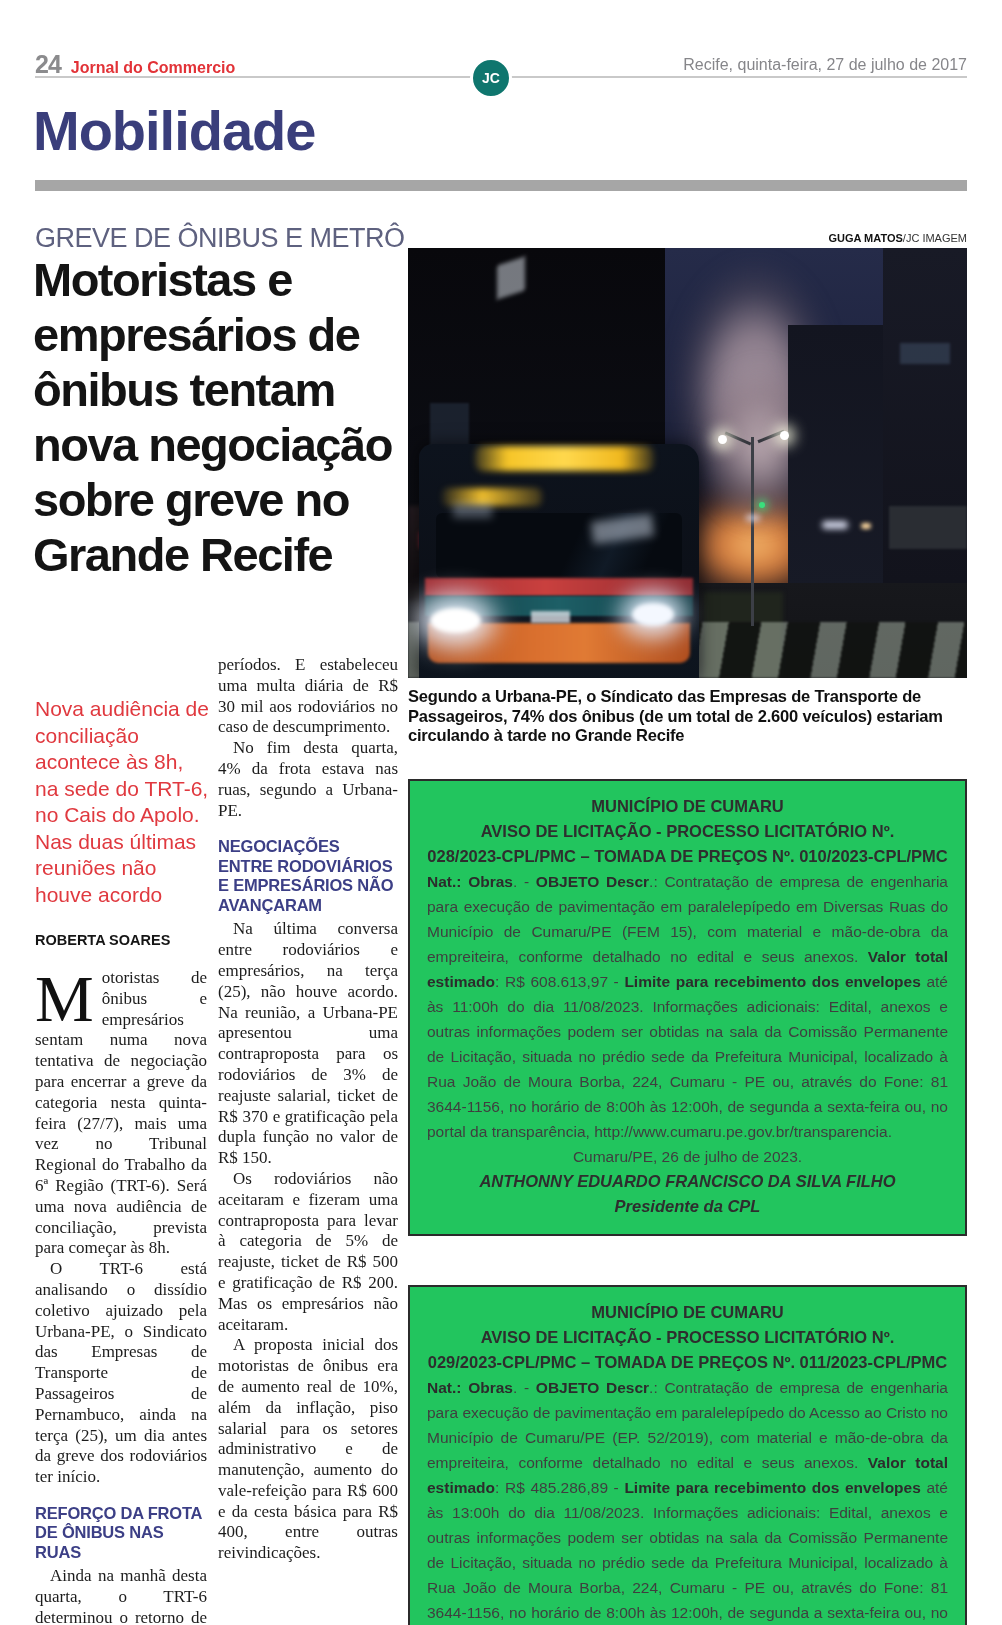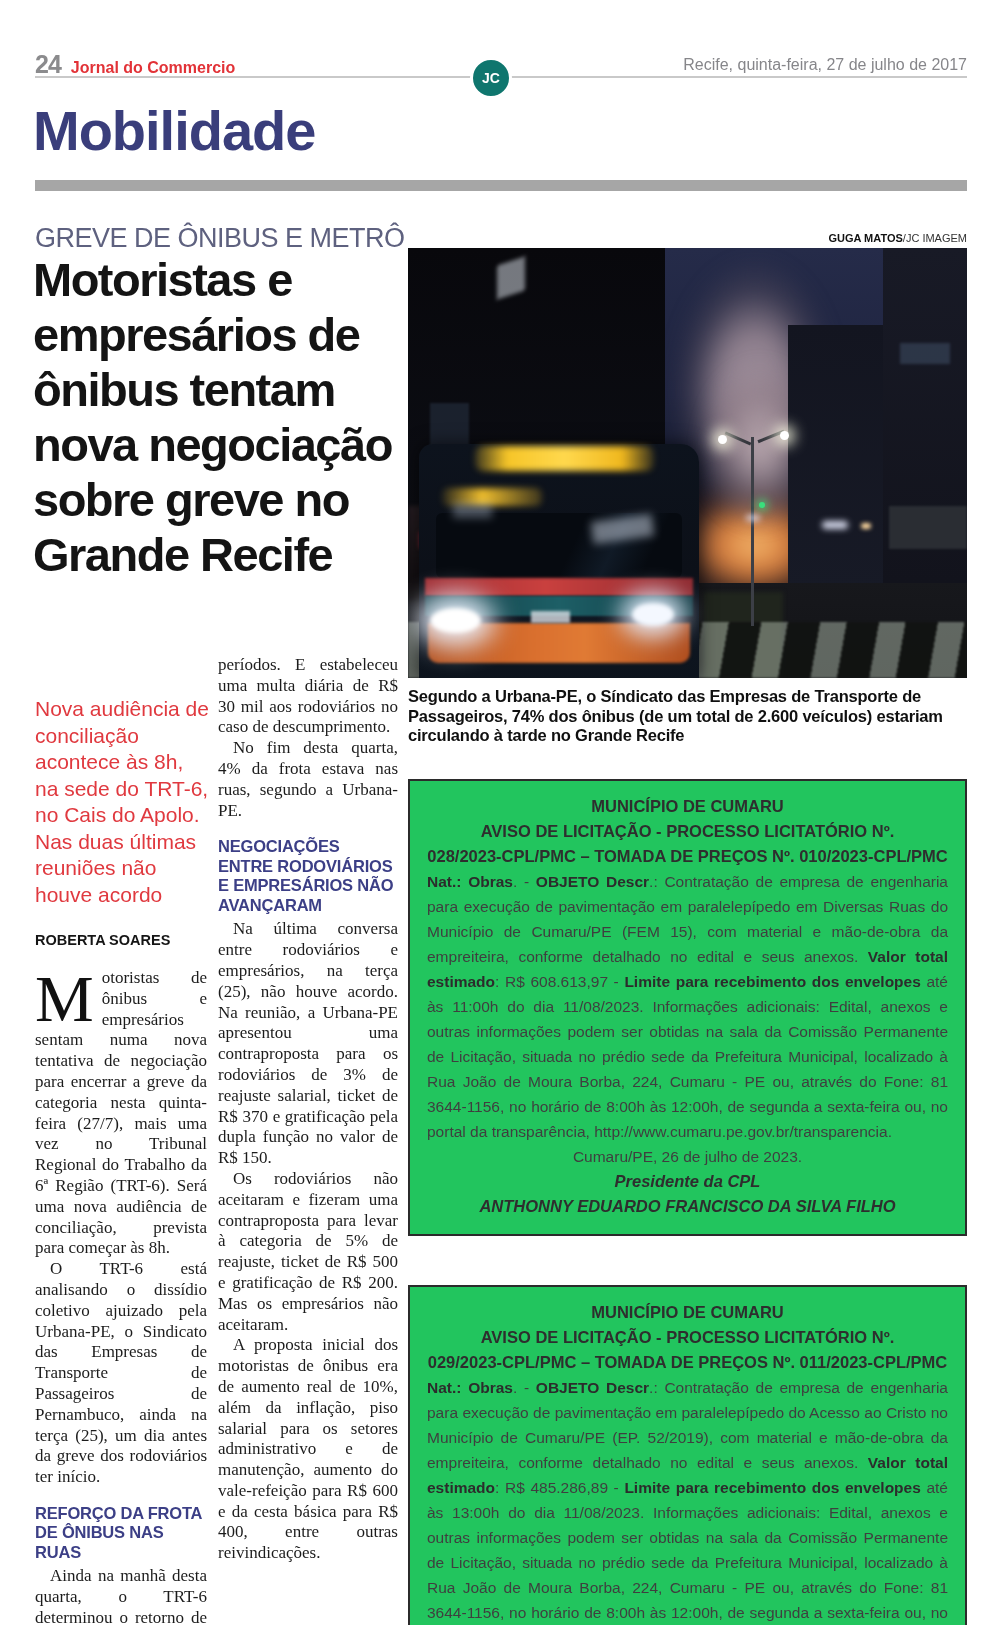--- a/index.html
+++ b/index.html
@@ -210,22 +210,22 @@
     </div>
 
     <div class="caption">Segundo a Urbana-PE, o Síndicato das Empresas de Transporte de Passageiros, 74% dos ônibus (de um total de 2.600 veículos) estariam circulando à tarde no Grande Recife</div>
 
     <div class="notice notice1">
       <div class="n-h">MUNICÍPIO DE CUMARU</div>
       <div class="n-h">AVISO DE LICITAÇÃO - PROCESSO LICITATÓRIO Nº.</div>
       <div class="n-h">028/2023-CPL/PMC – TOMADA DE PREÇOS Nº. 010/2023-CPL/PMC</div>
       <div class="n-body"><b>Nat.: Obras</b><span>. - </span><b>OBJETO Descr</b><span>.: Contratação de empresa de engenharia para execução de pavimentação em paralelepípedo em Diversas Ruas do Município de Cumaru/PE (FEM 15), com material e mão-de-obra da empreiteira, conforme detalhado no edital e seus anexos. </span><b>Valor total estimado</b><span>: R$ 608.613,97 - </span><b>Limite para recebimento dos envelopes</b><span> até às 11:00h do dia 11/08/2023. Informações adicionais: Edital, anexos e outras informações podem ser obtidas na sala da Comissão Permanente de Licitação, situada no prédio sede da Prefeitura Municipal, localizado à Rua João de Moura Borba, 224, Cumaru - PE ou, através do Fone: 81 3644-1156, no horário de 8:00h às 12:00h, de segunda a sexta-feira ou, no portal da transparência, http://www.cumaru.pe.gov.br/transparencia.</span></div>
       <div class="n-center">Cumaru/PE, 26 de julho de 2023.</div>
+      <div class="n-sign">ANTHONNY EDUARDO FRANCISCO DA SILVA FILHO</div>
       <div class="n-sign">Presidente da CPL</div>
-      <div class="n-sign">ANTHONNY EDUARDO FRANCISCO DA SILVA FILHO</div>
     </div>
 
     <div class="notice notice2">
       <div class="n-h">MUNICÍPIO DE CUMARU</div>
       <div class="n-h">AVISO DE LICITAÇÃO - PROCESSO LICITATÓRIO Nº.</div>
       <div class="n-h">029/2023-CPL/PMC – TOMADA DE PREÇOS Nº. 011/2023-CPL/PMC</div>
       <div class="n-body"><b>Nat.: Obras</b><span>. - </span><b>OBJETO Descr</b><span>.: Contratação de empresa de engenharia para execução de pavimentação em paralelepípedo do Acesso ao Cristo no Município de Cumaru/PE (EP. 52/2019), com material e mão-de-obra da empreiteira, conforme detalhado no edital e seus anexos. </span><b>Valor total estimado</b><span>: R$ 485.286,89 - </span><b>Limite para recebimento dos envelopes</b><span> até às 13:00h do dia 11/08/2023. Informações adicionais: Edital, anexos e outras informações podem ser obtidas na sala da Comissão Permanente de Licitação, situada no prédio sede da Prefeitura Municipal, localizado à Rua João de Moura Borba, 224, Cumaru - PE ou, através do Fone: 81 3644-1156, no horário de 8:00h às 12:00h, de segunda a sexta-feira ou, no portal da transparência, http://www.cumaru.pe.gov.br/transparencia.</span></div>
 
     </div>
 

